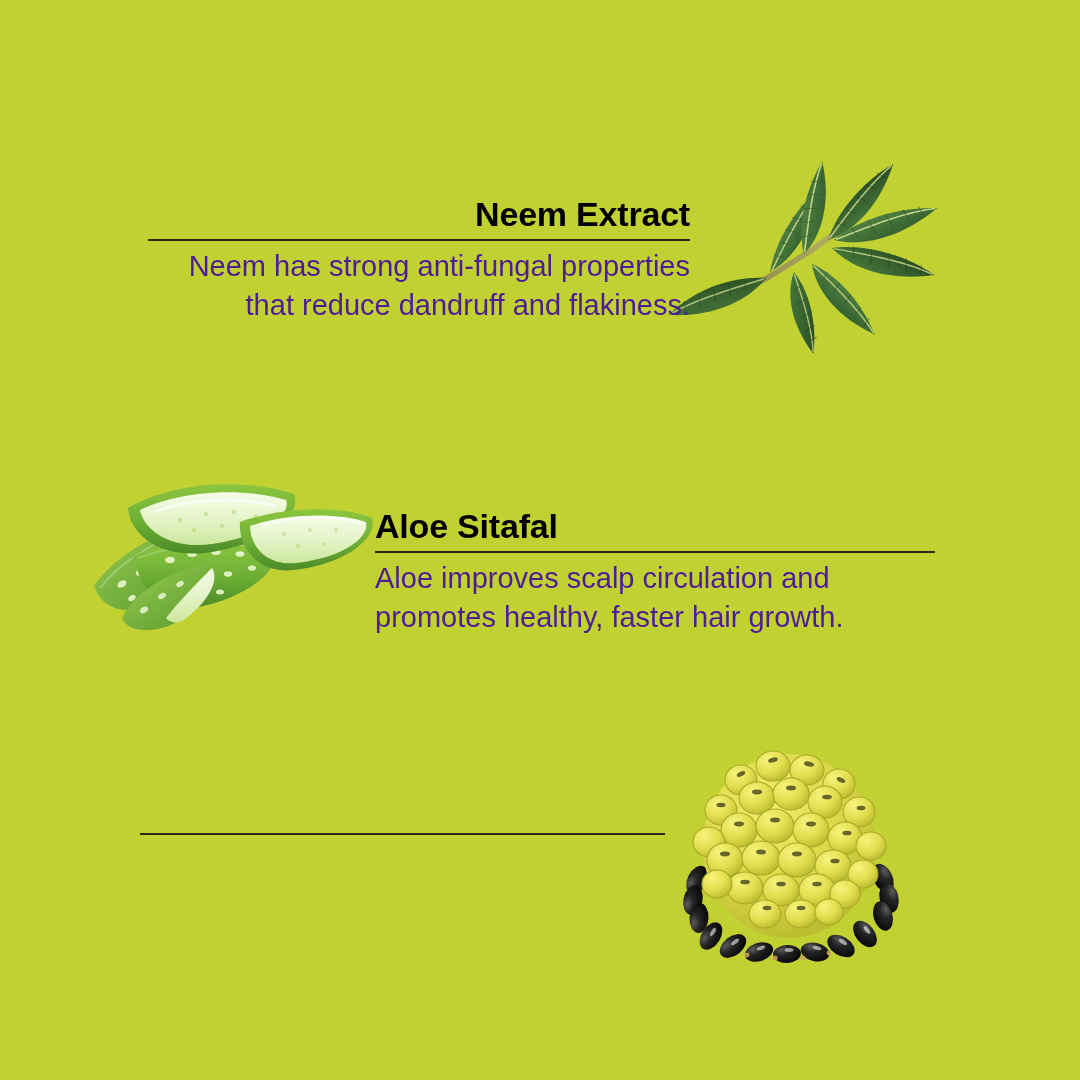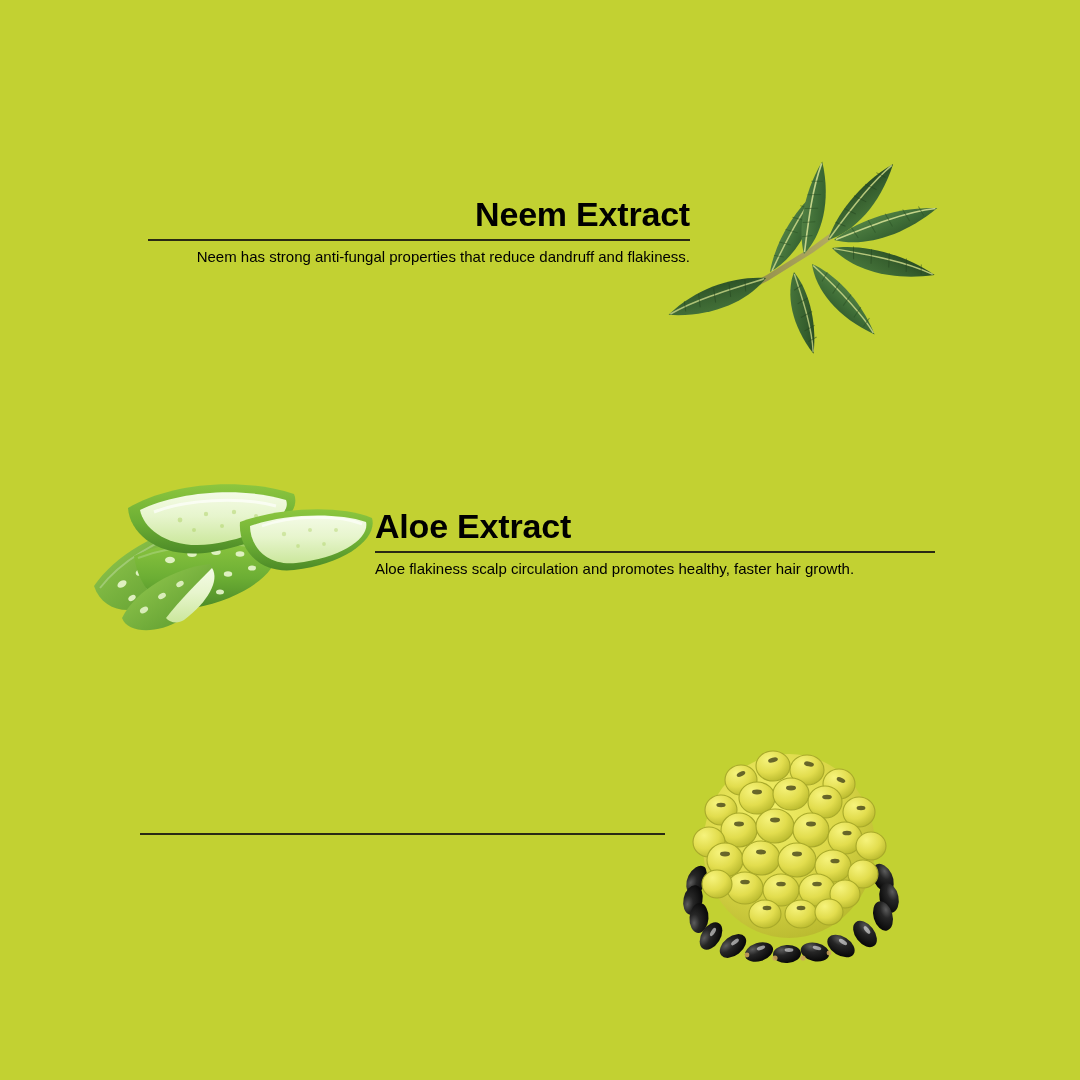--- a/index.html
+++ b/index.html
@@ -32,22 +32,22 @@
     line-height: 1.06;
     white-space: nowrap;
     margin: 0;
   }
   .rule {
     height: 2px;
     background: #2a2a14;
     margin: 7px 0 6px 0;
   }
   .desc {
-    font-size: 15px;
-    color: #000000;
+    font-size: 29px;
+    color: #4c1d95;
     line-height: 1.33;
     margin: 0;
     font-weight: normal;
   }
 
   
   #block-neem {
     left: 148px;
     top: 196px;
     width: 542px;
@@ -437,22 +437,22 @@
     </svg>
   </div>
 
   <div class="block" id="block-neem">
     <h2 class="title">Neem Extract</h2>
     <div class="rule"></div>
     <p class="desc">Neem has strong anti-fungal properties that reduce dandruff and flakiness.</p>
   </div>
 
   <div class="block" id="block-aloe">
-    <h2 class="title">Aloe Extract</h2>
+    <h2 class="title">Aloe Sitafal</h2>
     <div class="rule"></div>
-    <p class="desc">Aloe flakiness scalp circulation and promotes healthy, faster hair growth.</p>
+    <p class="desc">Aloe improves scalp circulation and promotes healthy, faster hair growth.</p>
   </div>
 
   <div class="block" id="block-sitafal">
     <div class="rule"></div>
   </div>
 
 </div>
 
 </body></html>

